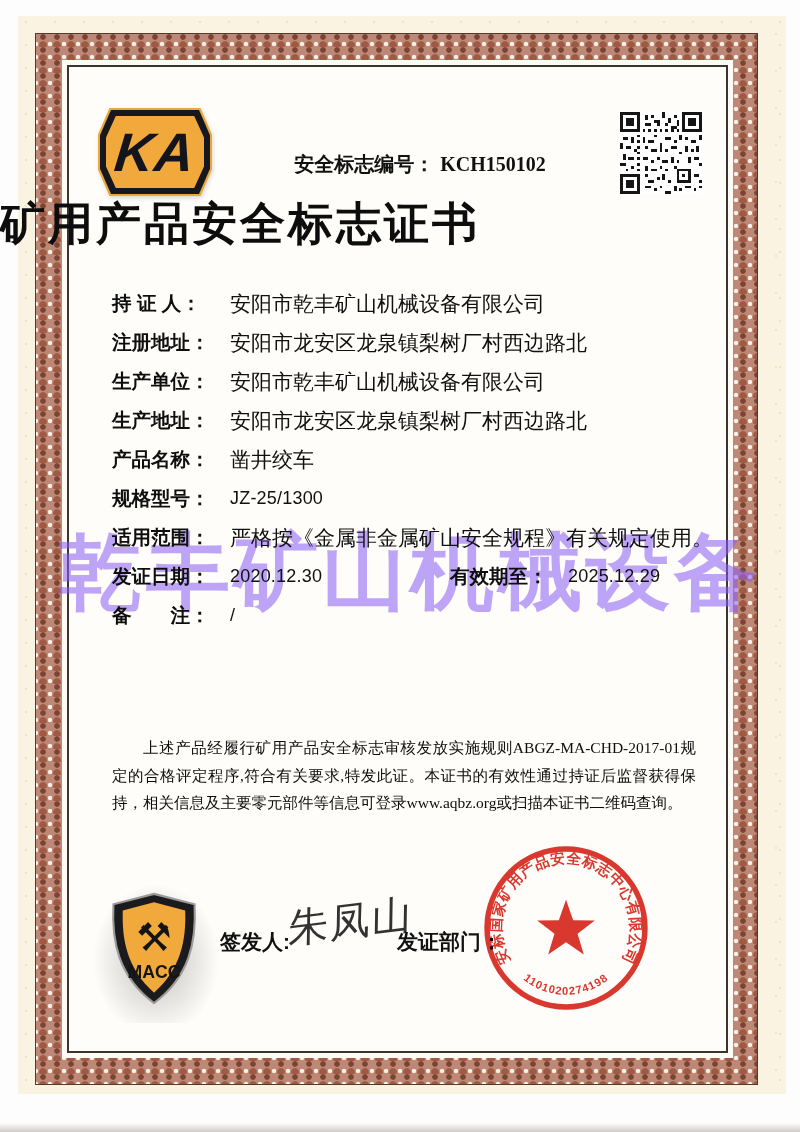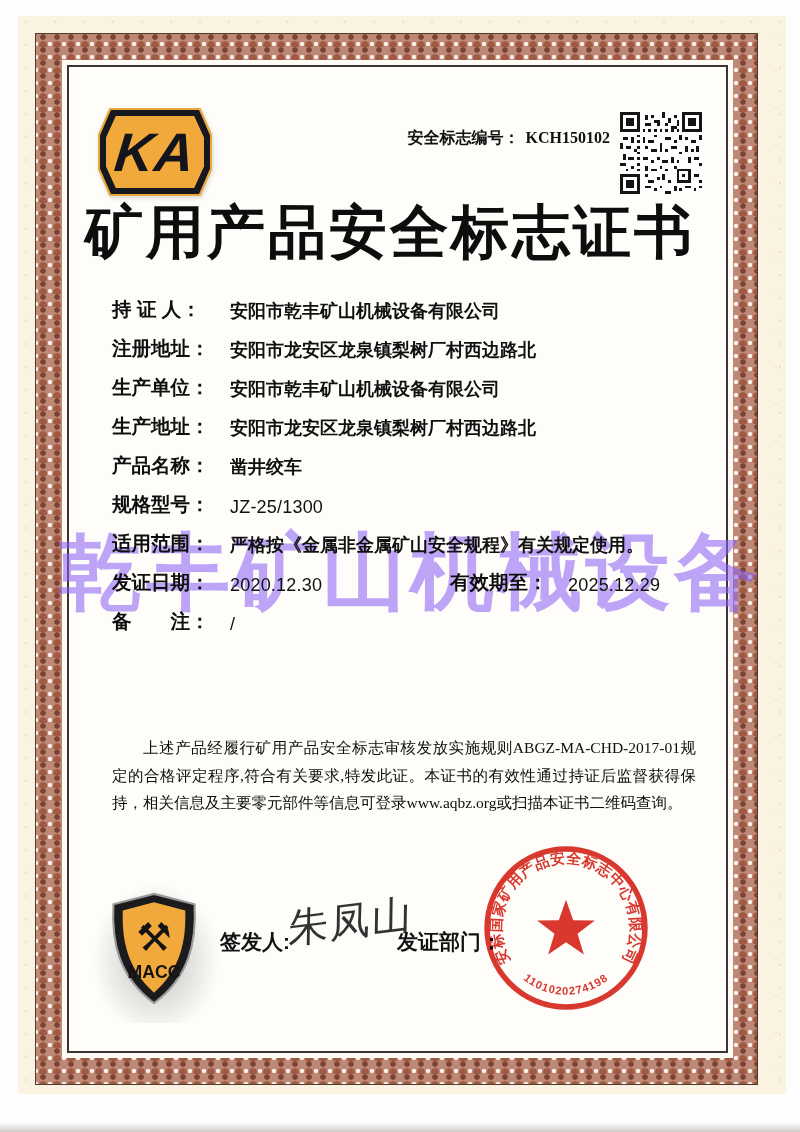--- a/index.html
+++ b/index.html
@@ -44,37 +44,37 @@
     clip-path:polygon(10% 0,90% 0,100% 30%,100% 70%,90% 100%,10% 100%,0 70%,0 30%);}
   .ka .o2{position:absolute;inset:2px;background:#17171f;
     clip-path:polygon(10% 0,90% 0,100% 30%,100% 70%,90% 100%,10% 100%,0 70%,0 30%);}
   .ka .o3{position:absolute;inset:8px;background:#f2a93b;
     clip-path:polygon(10% 0,90% 0,100% 30%,100% 70%,90% 100%,10% 100%,0 70%,0 30%);
     display:flex;align-items:center;justify-content:center;}
   .ka .txt{font-size:54px;font-weight:900;font-style:italic;color:#14141c;
     letter-spacing:1px;transform:skewX(-6deg);line-height:1;
     font-family:"Liberation Sans",sans-serif;}
 
-  .serial{position:absolute;left:230px;top:128px;width:380px;text-align:right;
-    font-size:16px;font-weight:700;color:#111;white-space:nowrap;}
+  .serial{position:absolute;left:230px;top:151px;width:380px;text-align:center;
+    font-size:20px;font-weight:700;color:#111;white-space:nowrap;}
   .serial .no{font-family:"Liberation Serif",serif;font-weight:700;margin-left:6px;}
 
   .qr{position:absolute;left:620px;top:112px;width:82px;height:82px;}
 
-  .title{position:absolute;left:0;right:20px;top:194px;text-align:center;
-    font-size:58px;font-weight:900;color:#0d0d0d;letter-spacing:3px;
+  .title{position:absolute;left:0;right:20px;top:194px;
+    font-size:45px;font-weight:900;color:#0d0d0d;letter-spacing:3px;
     font-family:"Liberation Serif",serif;white-space:nowrap;}
 
   .fields{position:absolute;left:112px;top:284px;width:584px;}
-  .row{display:flex;align-items:flex-end;height:39px;}
+  .row{display:flex;align-items:center;height:39px;}
   .lbl{min-width:118px;font-size:19.5px;font-weight:800;color:#0e0e0e;white-space:nowrap;
     font-family:"Liberation Sans",sans-serif;}
   .row.wide .lbl{min-width:0;margin-right:22px;}
-  .val{font-size:18px;color:#101010;font-family:"Liberation Serif",serif;
-    font-weight:700;white-space:nowrap;}
+  .val{font-size:21px;color:#101010;font-family:"Liberation Serif",serif;
+    font-weight:400;white-space:nowrap;}
   .val.num{font-family:"Liberation Sans",sans-serif;font-weight:400;font-size:18px;
     letter-spacing:.2px;}
   .row.dates .valid-lbl{margin-left:100px;}
   .row.dates .val{min-width:120px;}
 
   .notice{position:absolute;left:112px;top:734px;width:584px;
     font-size:15.5px;line-height:1.78;color:#0d0d0d;font-weight:400;
     text-align:justify;text-indent:2em;font-family:"Liberation Serif",serif;}
 
   

